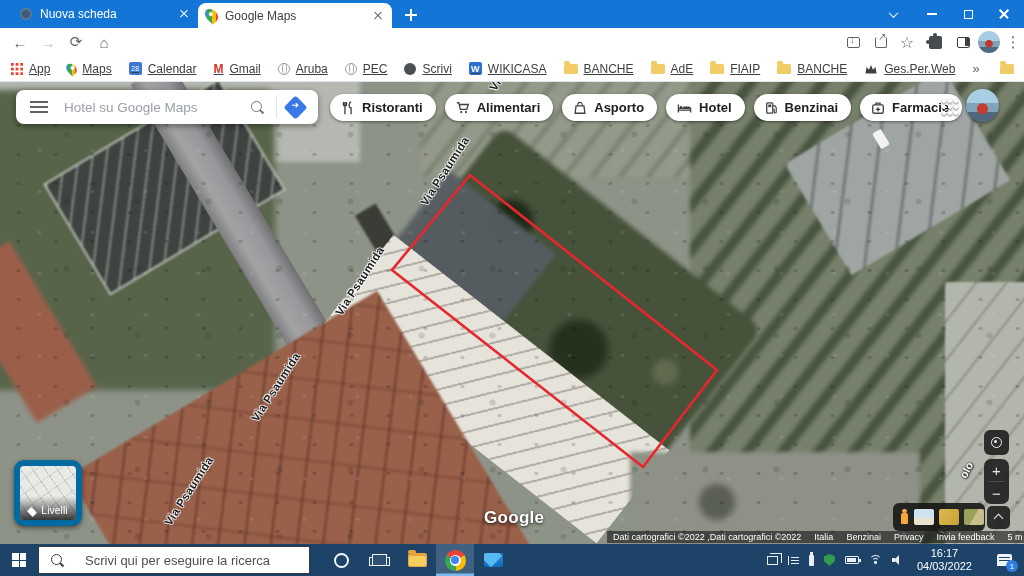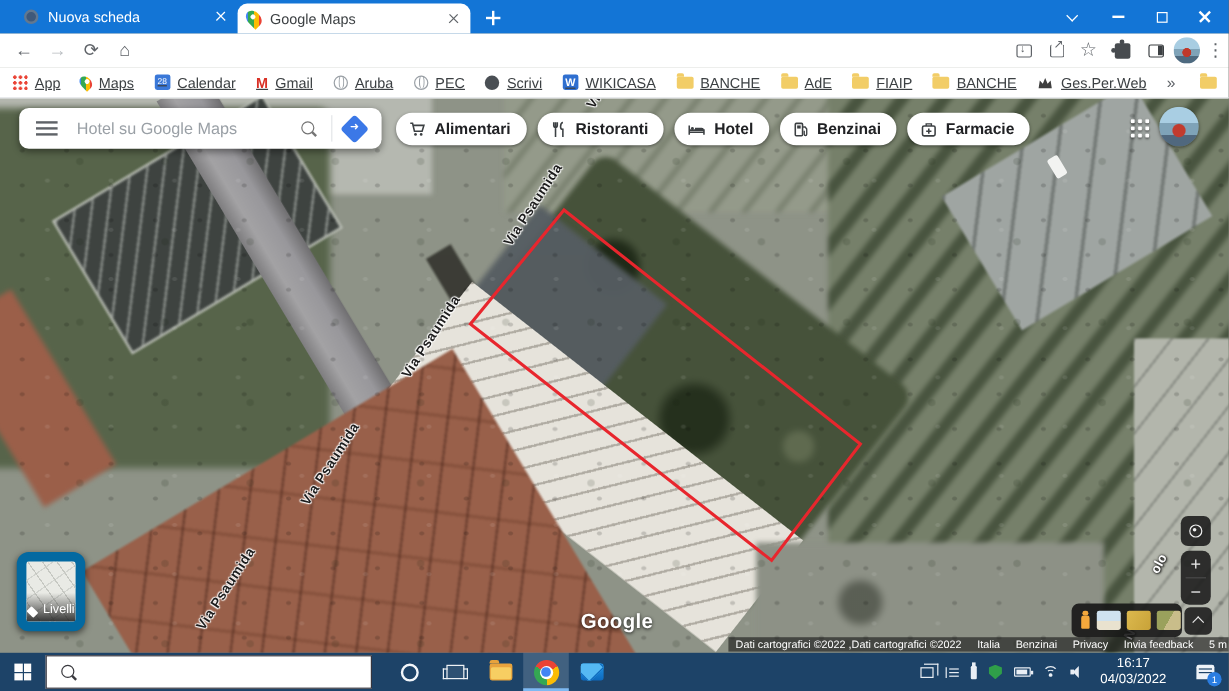--- a/index.html
+++ b/index.html
@@ -120,21 +120,21 @@
 
   .chips { position:absolute; left:330px; top:12px; display:flex; gap:9px; z-index:10; }
   .chip { height:27px; background:#fff; border-radius:14px; display:flex; align-items:center; padding:0 13px 0 11px; gap:7px; box-shadow:0 1px 3px rgba(0,0,0,.45); font-size:13px; font-weight:bold; color:#202124; white-space:nowrap; }
   .chip svg { display:block; flex:none; }
 
   .mapps-grid { position:absolute; left:941px; top:16px; width:17px; height:17px; z-index:10; background-image:radial-gradient(#fff 1.6px, rgba(0,0,0,0) 2px); background-size:6px 6px; background-position:0 0; filter:drop-shadow(0 1px 1px rgba(0,0,0,.6)); }
   .mavatar { position:absolute; left:966px; top:7px; width:33px; height:33px; border-radius:50%; z-index:10; box-shadow:0 1px 3px rgba(0,0,0,.5); background:
       radial-gradient(circle at 50% 60%, #c23b2e 0 5px, rgba(0,0,0,0) 6px),
       linear-gradient(#a9cee3 0 42%, #7fa3b8 42% 70%, #50687e 70%); }
 
-  .layers-btn { position:absolute; left:14px; top:378px; width:57px; height:66px; border-radius:10px; background:#e9eae5; border:8px solid #0369a1; box-shadow:0 2px 5px rgba(0,0,0,.5); overflow:hidden; z-index:10; }
+  .layers-btn { position:absolute; left:14px; top:378px; width:68px; height:66px; border-radius:10px; background:#e9eae5; border:6px solid #0369a1; box-shadow:0 2px 5px rgba(0,0,0,.5); overflow:hidden; z-index:10; }
   .layers-btn .lines { position:absolute; inset:0; background-image:
       repeating-linear-gradient(55deg, rgba(0,0,0,0) 0 9px, #c6c8c2 9px 10px),
       repeating-linear-gradient(-35deg, rgba(0,0,0,0) 0 12px, #d2d4cf 12px 13px); }
   .layers-label { position:absolute; left:0; bottom:0; width:100%; height:24px; background:linear-gradient(rgba(0,0,0,0), rgba(35,35,35,.9)); color:#fff; font-size:10.5px; display:flex; align-items:flex-end; justify-content:center; gap:5px; padding-bottom:4px; }
   .diamond-ic { width:8px; height:8px; background:#fff; transform:rotate(45deg) scaleY(.75); border-radius:1px; }
 
   .loc-btn { position:absolute; left:984px; top:348px; width:25px; height:25px; background:rgba(26,26,26,.88); border-radius:6px; z-index:10; display:flex; align-items:center; justify-content:center; }
   .target-ic { width:11px; height:11px; border:1.7px solid #efefef; border-radius:50%; position:relative; }
   .target-ic::after{ content:""; position:absolute; left:2.2px; top:2.2px; width:3.2px; height:3.2px; background:#efefef; border-radius:50%; }
   .zoom-pill { position:absolute; left:984px; top:377px; width:25px; height:45px; background:rgba(26,26,26,.88); border-radius:7px; z-index:10; display:flex; flex-direction:column; }
@@ -245,31 +245,38 @@
       <div class="hamburger"></div>
       <div class="scard-placeholder">Hotel su Google Maps</div>
       <div class="mag"></div>
       <div class="scard-sep"></div>
       <div class="dir-diamond"></div>
     </div>
 
     <div class="chips">
       <div class="chip">
         <svg width="14" height="14" viewBox="0 0 16 16">
+            <path d="M4.5 1v5.5M2.8 1v3.2a1.7 1.7 0 0 0 3.4 0V1M4.5 6.5V15M11.5 1c-1.2.4-2.2 2.2-2.2 4.2 0 1.6.9 2.6 2.2 2.6V15" fill="none" stroke="#3c4043" stroke-width="1.5"></path>
+          </svg>
+        <span>Ristoranti</span>
+      </div>
+      <div class="chip">
+        <svg width="14" height="14" viewBox="0 0 16 16">
             <path d="M1 2h2.2l1.8 7.5h7.3L14 4H4.2" fill="none" stroke="#3c4043" stroke-width="1.5"></path>
             <circle cx="6" cy="12.6" r="1.3" fill="#3c4043"></circle>
             <circle cx="11.4" cy="12.6" r="1.3" fill="#3c4043"></circle>
           </svg>
         <span>Alimentari</span>
       </div>
       <div class="chip">
         <svg width="14" height="14" viewBox="0 0 16 16">
-            <path d="M4.5 1v5.5M2.8 1v3.2a1.7 1.7 0 0 0 3.4 0V1M4.5 6.5V15M11.5 1c-1.2.4-2.2 2.2-2.2 4.2 0 1.6.9 2.6 2.2 2.6V15" fill="none" stroke="#3c4043" stroke-width="1.5"></path>
-          </svg>
-        <span>Ristoranti</span>
+            <path d="M3.5 5.5h9L13.6 14H2.4z" fill="none" stroke="#3c4043" stroke-width="1.5"></path>
+            <path d="M5.5 5.5V4a2.5 2.5 0 0 1 5 0v1.5" fill="none" stroke="#3c4043" stroke-width="1.3"></path>
+          </svg>
+        <span>Asporto</span>
       </div>
       <div class="chip">
         <svg width="15" height="14" viewBox="0 0 17 16">
             <path d="M1.5 4v9M1.5 10.5h14V13M1.5 8.5h14v2" fill="none" stroke="#3c4043" stroke-width="1.5"></path>
             <circle cx="4.5" cy="7" r="1.4" fill="#3c4043"></circle>
             <path d="M7 8.5V6.2h6a2.3 2.3 0 0 1 2.5 2.3" fill="#3c4043"></path>
           </svg>
         <span>Hotel</span>
       </div>
       <div class="chip">
@@ -453,20 +460,21 @@
     <div class="start-btn">
       <span class="win-logo">
           <span></span>
           <span></span>
           <span></span>
           <span></span>
         </span>
     </div>
     <div class="tsearch">
       <span class="mag"></span>
+      <span>Scrivi qui per eseguire la ricerca</span>
     </div>
     <div class="tbtn" style="margin-left:12px;">
         <span class="cortana-ring"></span>
       </div>
     <div class="tbtn">
         <span class="taskview-ic"></span>
       </div>
     <div class="tbtn">
         <span class="folder-ic"></span>
       </div>

